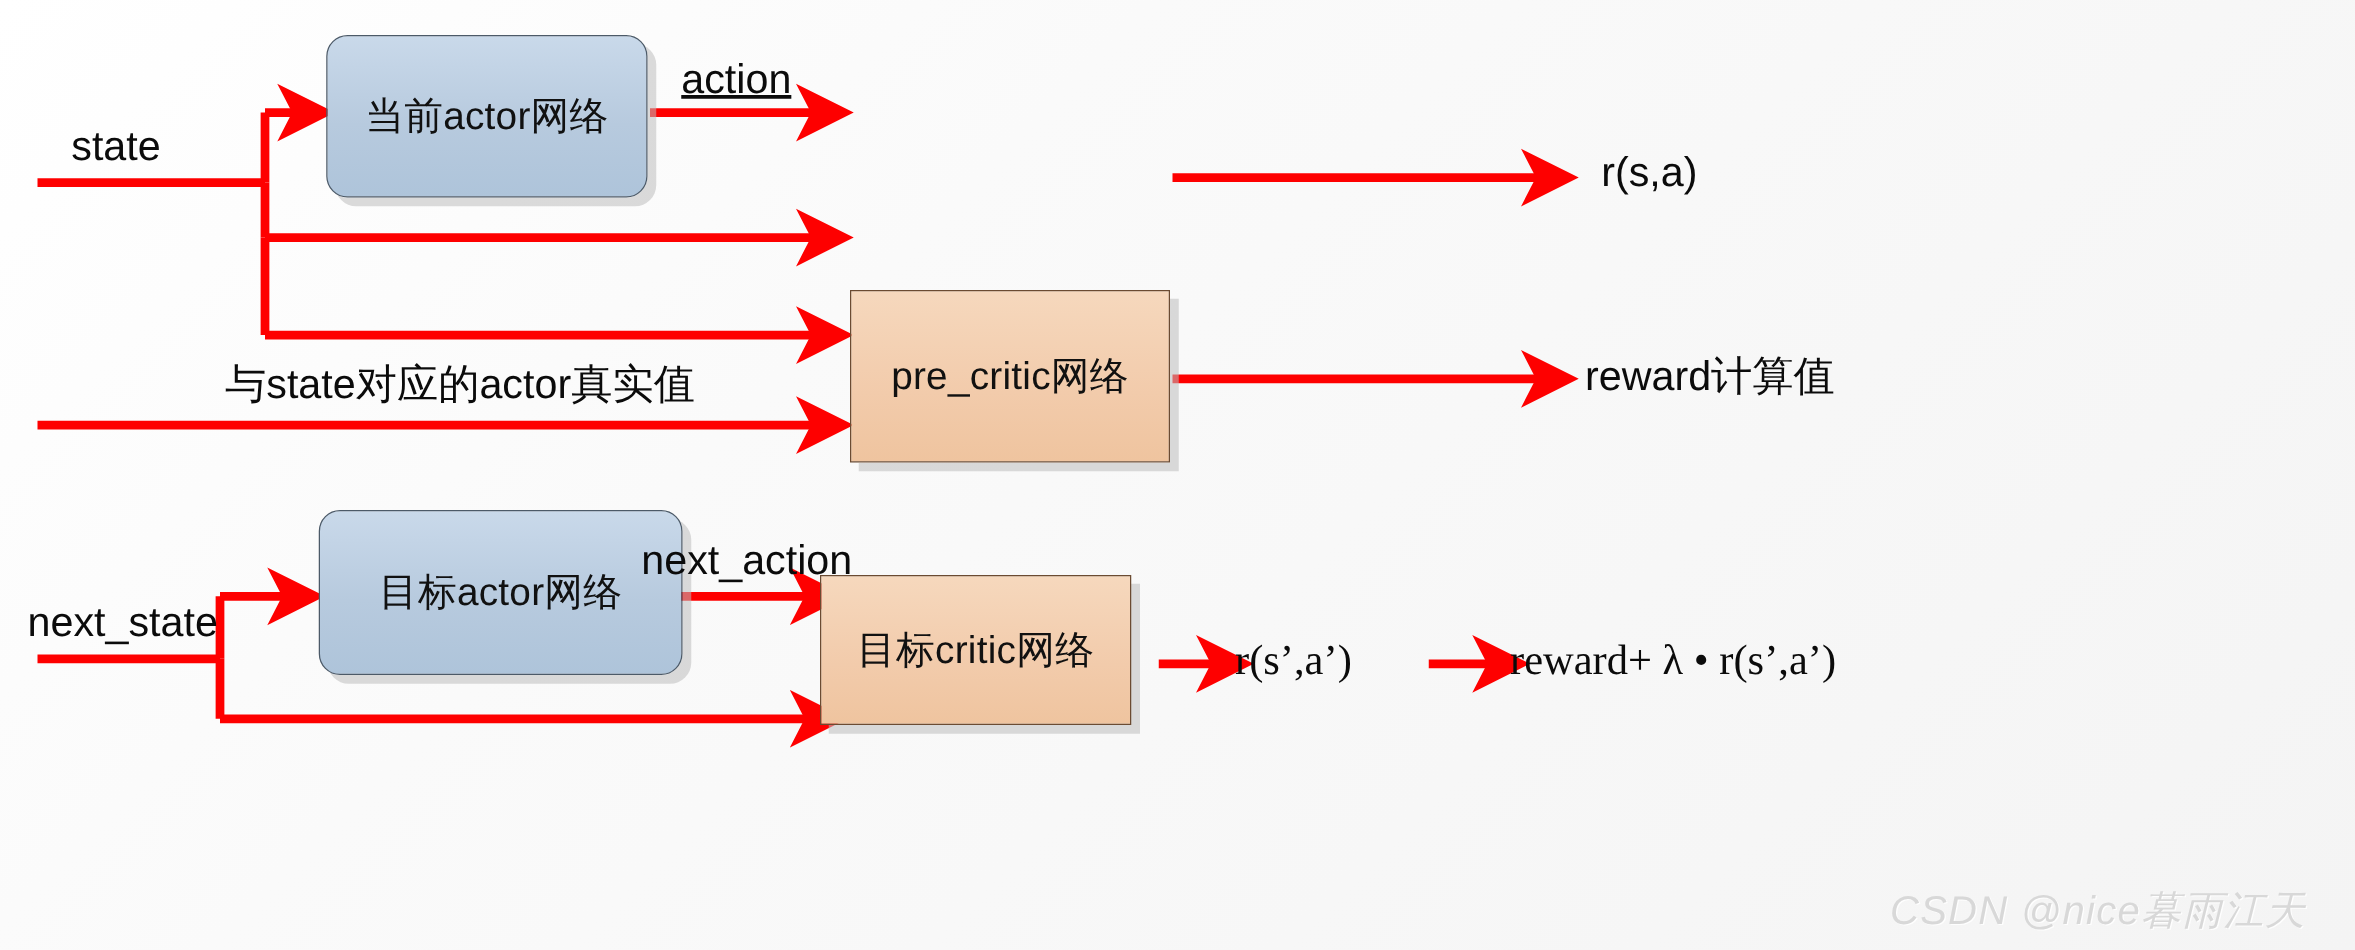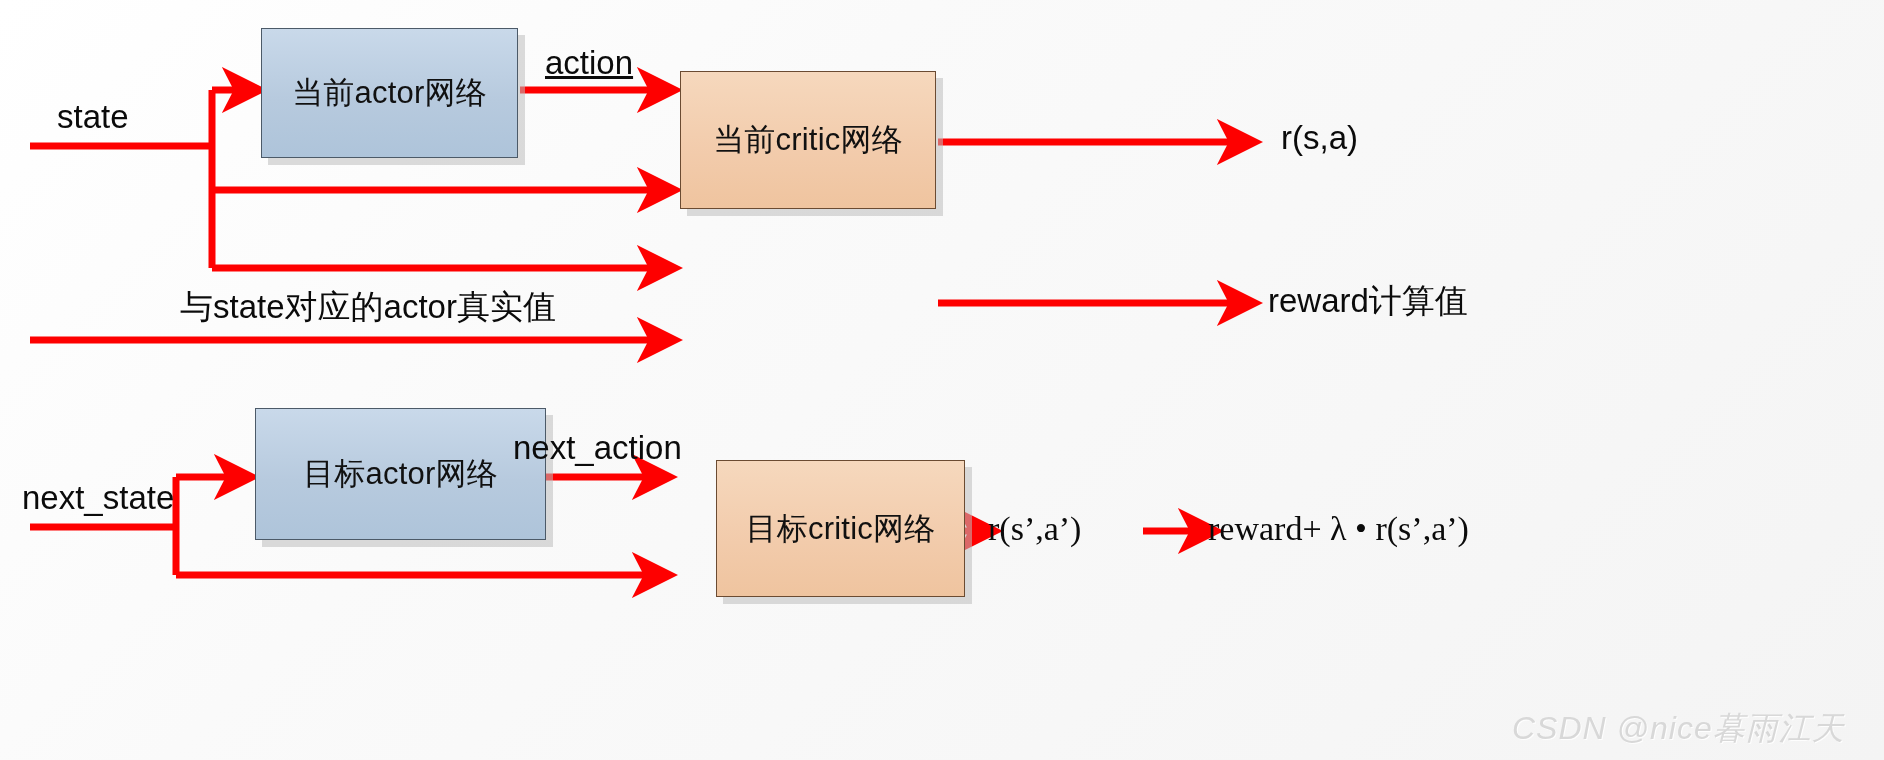--- a/index.html
+++ b/index.html
@@ -30,20 +30,21 @@
     justify-content: center;
     color: #111111;
     font-size: 31px;
     letter-spacing: 0.2px;
     box-shadow: 7px 7px 0 0 rgba(190,190,190,0.55);
     white-space: nowrap;
   }
   .node.actor {
     background: linear-gradient(180deg, #c9d9ea 0%, #b7cade 55%, #aec4da 100%);
     border-color: #4c5a68;
+    border-radius: 17px;
   }
   .node.critic {
     background: linear-gradient(180deg, #f6d8bd 0%, #f2cbab 60%, #efc49f 100%);
     border-color: #6b4b32;
   }
   .label {
     position: absolute;
     color: #0b0b0b;
     white-space: nowrap;
     line-height: 1;
@@ -101,30 +102,30 @@
       <path d="M927,531 L975,531" marker-end="url(#ah)"></path>
 
       <path d="M1143,531 L1196,531" marker-end="url(#ah)"></path>
     </g>
   </svg>
 
   <div class="node actor" style="left:261px; top:28px; width:257px; height:130px;">
     <span>当前actor网络</span>
   </div>
 
-  <div class="node critic" style="left:680px; top:71px; width:256px; height:138px;">
-    <span>当前critic网络</span>
+
+  <div class="node critic" style="left:680px; top:232px; width:256px; height:138px;">
+    <span>pre_critic网络</span>
   </div>
-
 
   <div class="node actor" style="left:255px; top:408px; width:291px; height:132px;">
     <span>目标actor网络</span>
   </div>
 
-  <div class="node critic" style="left:716px; top:460px; width:249px; height:137px;">
+  <div class="node critic" style="left:656px; top:460px; width:249px; height:120px;">
     <span>目标critic网络</span>
   </div>
 
   <div class="label lbl-sans" style="left:57px; top:100px; font-size:33px;">state</div>
 
   <div class="label lbl-sans" style="left:545px; top:46px; font-size:33px;text-decoration:underline;">action</div>
 
   <div class="label lbl-sans" style="left:1281px; top:121px; font-size:33px;text-align:center;">r(s,a)</div>
 
   <div class="label lbl-sans" style="left:180px; top:290px; font-size:33px;">与state对应的actor真实值</div>

